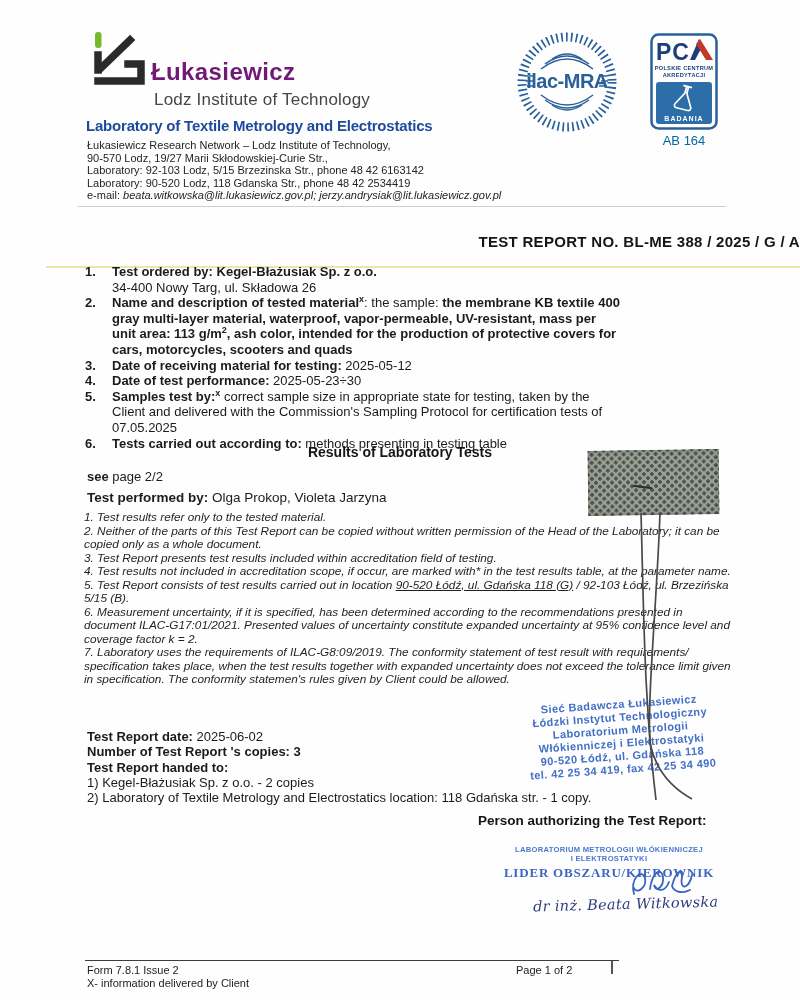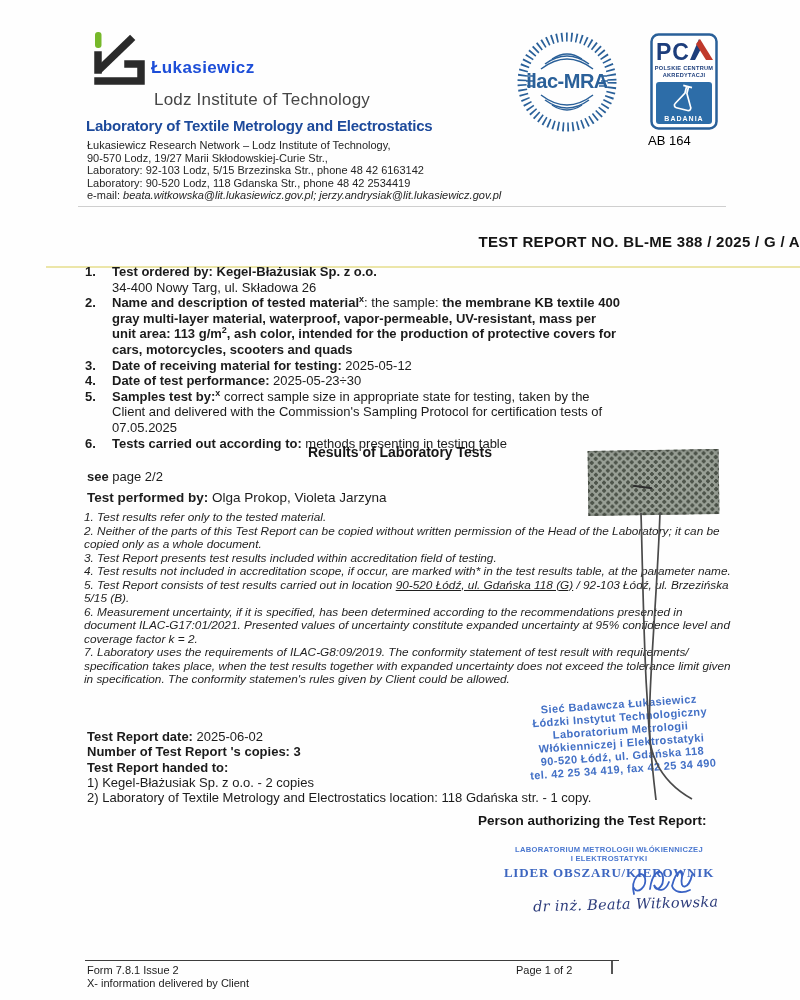--- a/index.html
+++ b/index.html
@@ -3,31 +3,31 @@
 <meta charset="utf-8">
 <style>
   html,body{margin:0;padding:0;background:#efefef;}
   .page{position:relative;width:800px;height:1000px;margin:0 auto;background:#fefefe;
         font-family:"Liberation Sans",sans-serif;color:#1c1c1c;overflow:hidden;}
   .abs{position:absolute;}
   b,strong{font-weight:bold;}
   sup.x{font-size:9px;vertical-align:super;line-height:0;font-weight:bold;}
 
   
-  .brand{left:151px;top:58px;font-size:17px;font-weight:bold;color:#1d4ed8;letter-spacing:.4px;}
+  .brand{left:151px;top:58px;font-size:24px;font-weight:bold;color:#701a75;letter-spacing:.4px;}
   .brand-sub{left:154px;top:90px;font-size:17px;color:#464646;letter-spacing:.2px;}
   .lab-title{left:86px;top:117px;font-size:15px;font-weight:bold;color:#1d4a9b;letter-spacing:-.2px;}
   .addr{left:87px;top:139px;font-size:11px;line-height:12.6px;color:#242424;}
   .email{left:87px;top:189px;font-size:11px;color:#242424;}
   .email i{font-style:italic;}
   .header-rule{left:78px;top:206px;width:648px;height:1px;background:#cfcfcf;}
 
   .seal-svg{left:514px;top:28px;width:106px;height:108px;}
   .pca-svg{left:650px;top:33px;width:68px;height:97px;}
-  .pca-no{left:648px;top:133px;width:72px;text-align:left;font-size:13px;color:#000000;}
+  .pca-no{left:648px;top:133px;width:72px;text-align:center;font-size:13px;color:#0369a1;}
 
   
   .report-title{left:0;right:0;top:233px;text-align:right;font-size:15px;font-weight:bold;letter-spacing:.3px;color:#151515;padding-left:10px;}
   .yellow-line{left:46px;top:266px;width:754px;height:2px;background:#ece6a9;}
   .items{left:85px;top:264px;width:536px;font-size:13px;line-height:15.6px;color:#1b1b1b;}
   .item{display:flex;}
   .item .no{width:27px;font-weight:bold;flex:none;}
   .item .body{flex:1;}
 
   .results-heading{left:0;right:0;top:444px;text-align:center;font-size:14px;font-weight:bold;color:#151515;}

